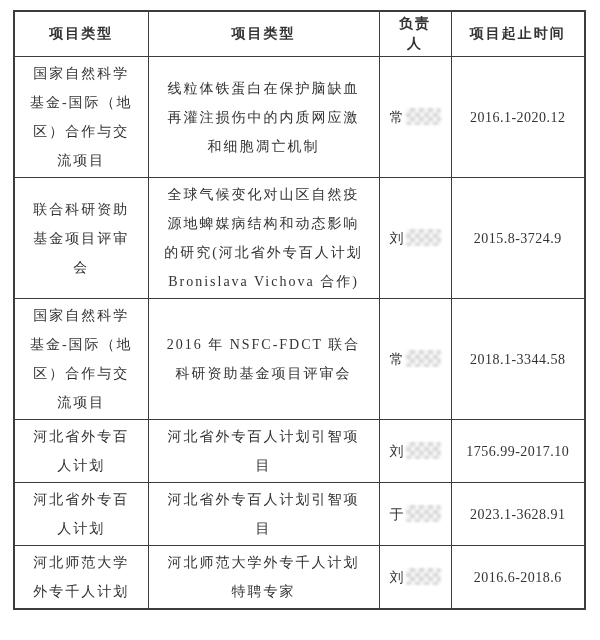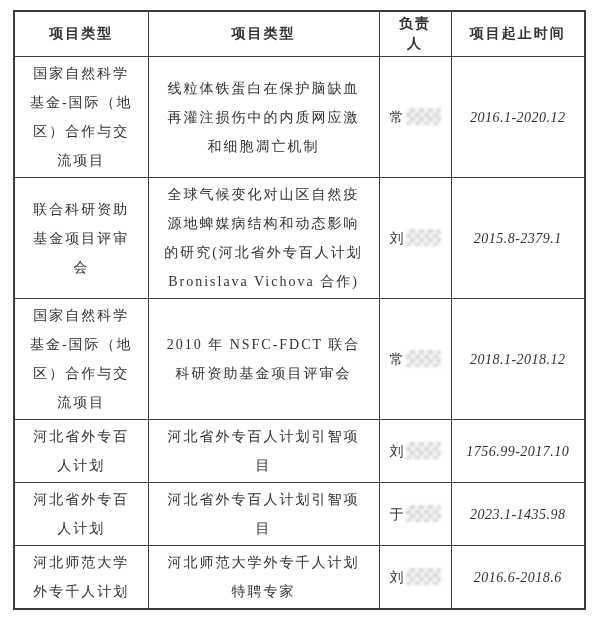--- a/index.html
+++ b/index.html
@@ -36,21 +36,20 @@
     height: 28px;
     line-height: 20px;
   }
   col.c-type   { width: 134px; }
   col.c-name   { width: 231px; }
   col.c-leader { width: 72px; }
   col.c-period { width: 134px; }
   td.period-cell {
     letter-spacing: 0.5px;
     padding: 2px 2px;
-    font-style: italic;
   }
   td.leader-cell {
     letter-spacing: 0;
     padding: 2px 2px;
     white-space: nowrap;
   }
   tr.r1 { height: 86px; }
   tr.r2 { height: 117px; }
   tr.r3 { height: 118px; }
   tr.r4 { height: 86px; }
@@ -94,39 +93,39 @@
       <tr class="r1">
         <td>国家自然科学基金-国际（地区）合作与交流项目</td>
         <td>线粒体铁蛋白在保护脑缺血再灌注损伤中的内质网应激和细胞凋亡机制</td>
         <td class="leader-cell"><span>常</span><span class="redact"></span></td>
         <td class="period-cell">2016.1-2020.12</td>
       </tr>
       <tr class="r2">
         <td>联合科研资助基金项目评审会</td>
         <td>全球气候变化对山区自然疫源地蜱媒病结构和动态影响的研究(河北省外专百人计划 Bronislava Vichova 合作)</td>
         <td class="leader-cell"><span>刘</span><span class="redact"></span></td>
-        <td class="period-cell">2015.8-2379.1</td>
+        <td class="period-cell">2015.8-3724.9</td>
       </tr>
       <tr class="r4">
         <td>国家自然科学基金-国际（地区）合作与交流项目</td>
-        <td>2010 年 NSFC-FDCT 联合科研资助基金项目评审会</td>
+        <td>2016 年 NSFC-FDCT 联合科研资助基金项目评审会</td>
         <td class="leader-cell"><span>常</span><span class="redact"></span></td>
-        <td class="period-cell">2018.1-2018.12</td>
+        <td class="period-cell">2018.1-3344.58</td>
       </tr>
       <tr class="r5">
         <td>河北省外专百人计划</td>
         <td>河北省外专百人计划引智项目</td>
         <td class="leader-cell"><span>刘</span><span class="redact"></span></td>
         <td class="period-cell">1756.99-2017.10</td>
       </tr>
       <tr class="r6">
         <td>河北省外专百人计划</td>
         <td>河北省外专百人计划引智项目</td>
         <td class="leader-cell"><span>于</span><span class="redact"></span></td>
-        <td class="period-cell">2023.1-1435.98</td>
+        <td class="period-cell">2023.1-3628.91</td>
       </tr>
       <tr class="r7">
         <td>河北师范大学外专千人计划</td>
         <td>河北师范大学外专千人计划特聘专家</td>
         <td class="leader-cell"><span>刘</span><span class="redact"></span></td>
         <td class="period-cell">2016.6-2018.6</td>
       </tr>
     </tbody>
   </table>
 </div>

